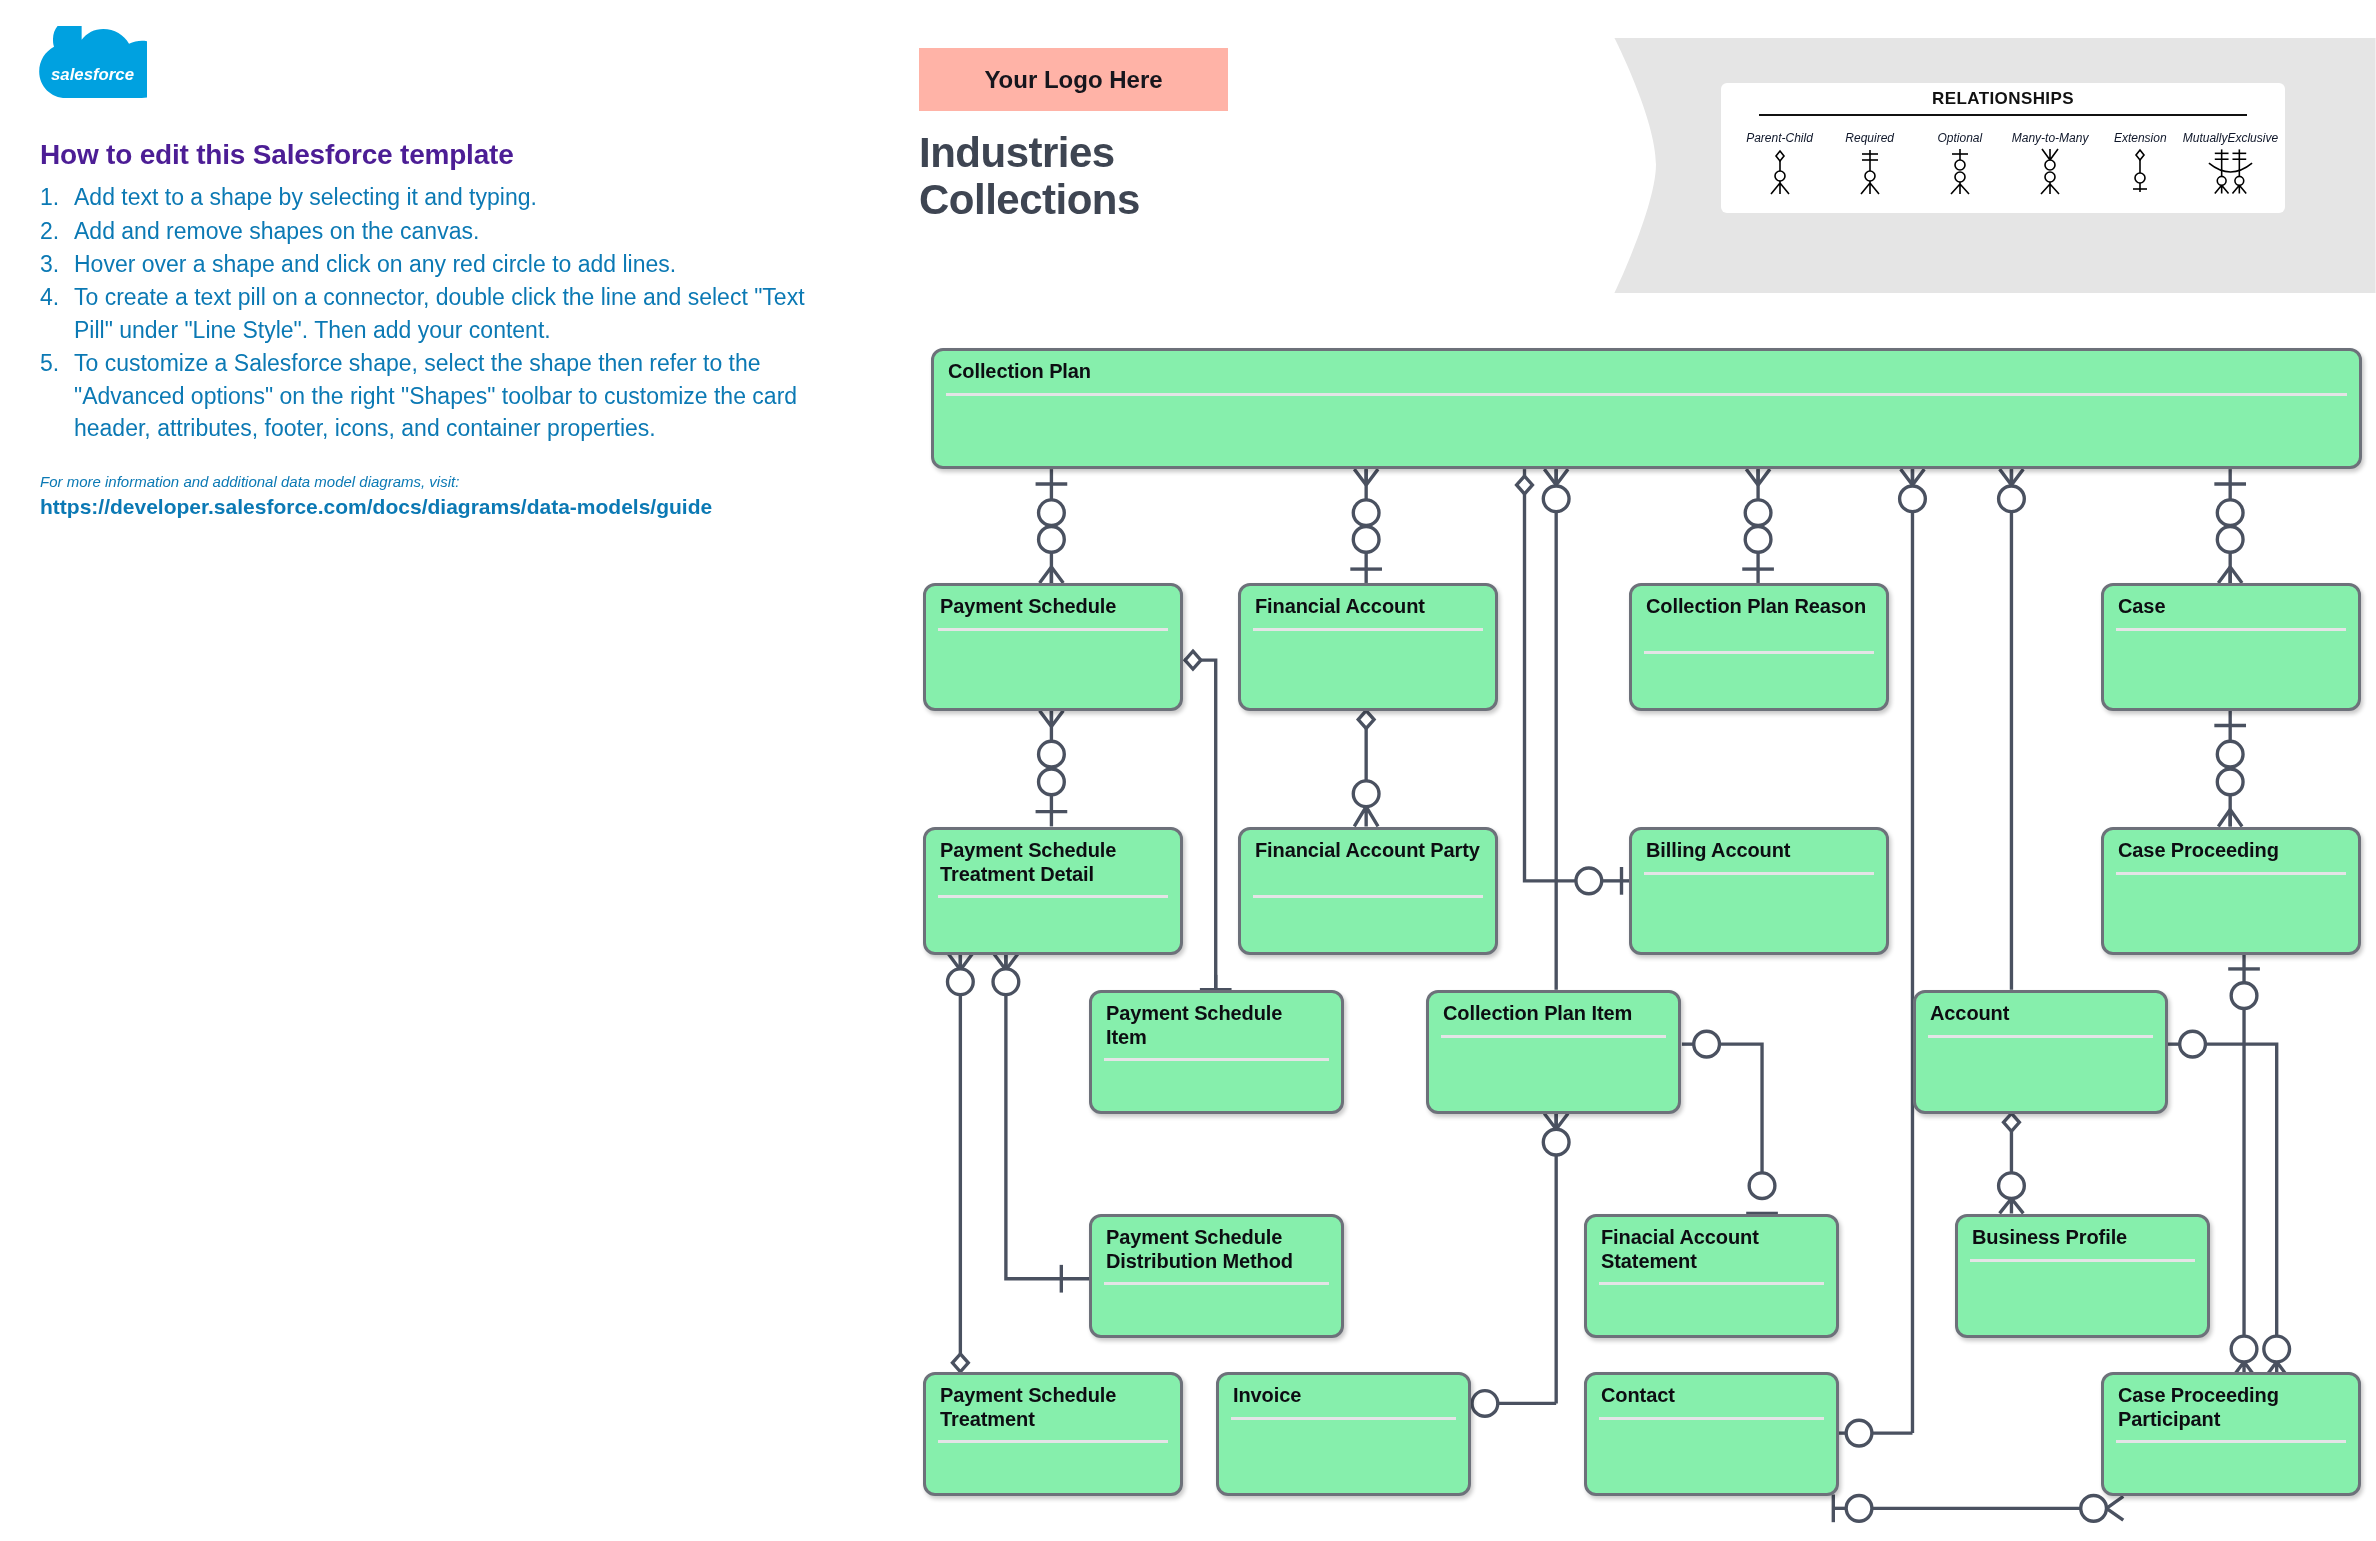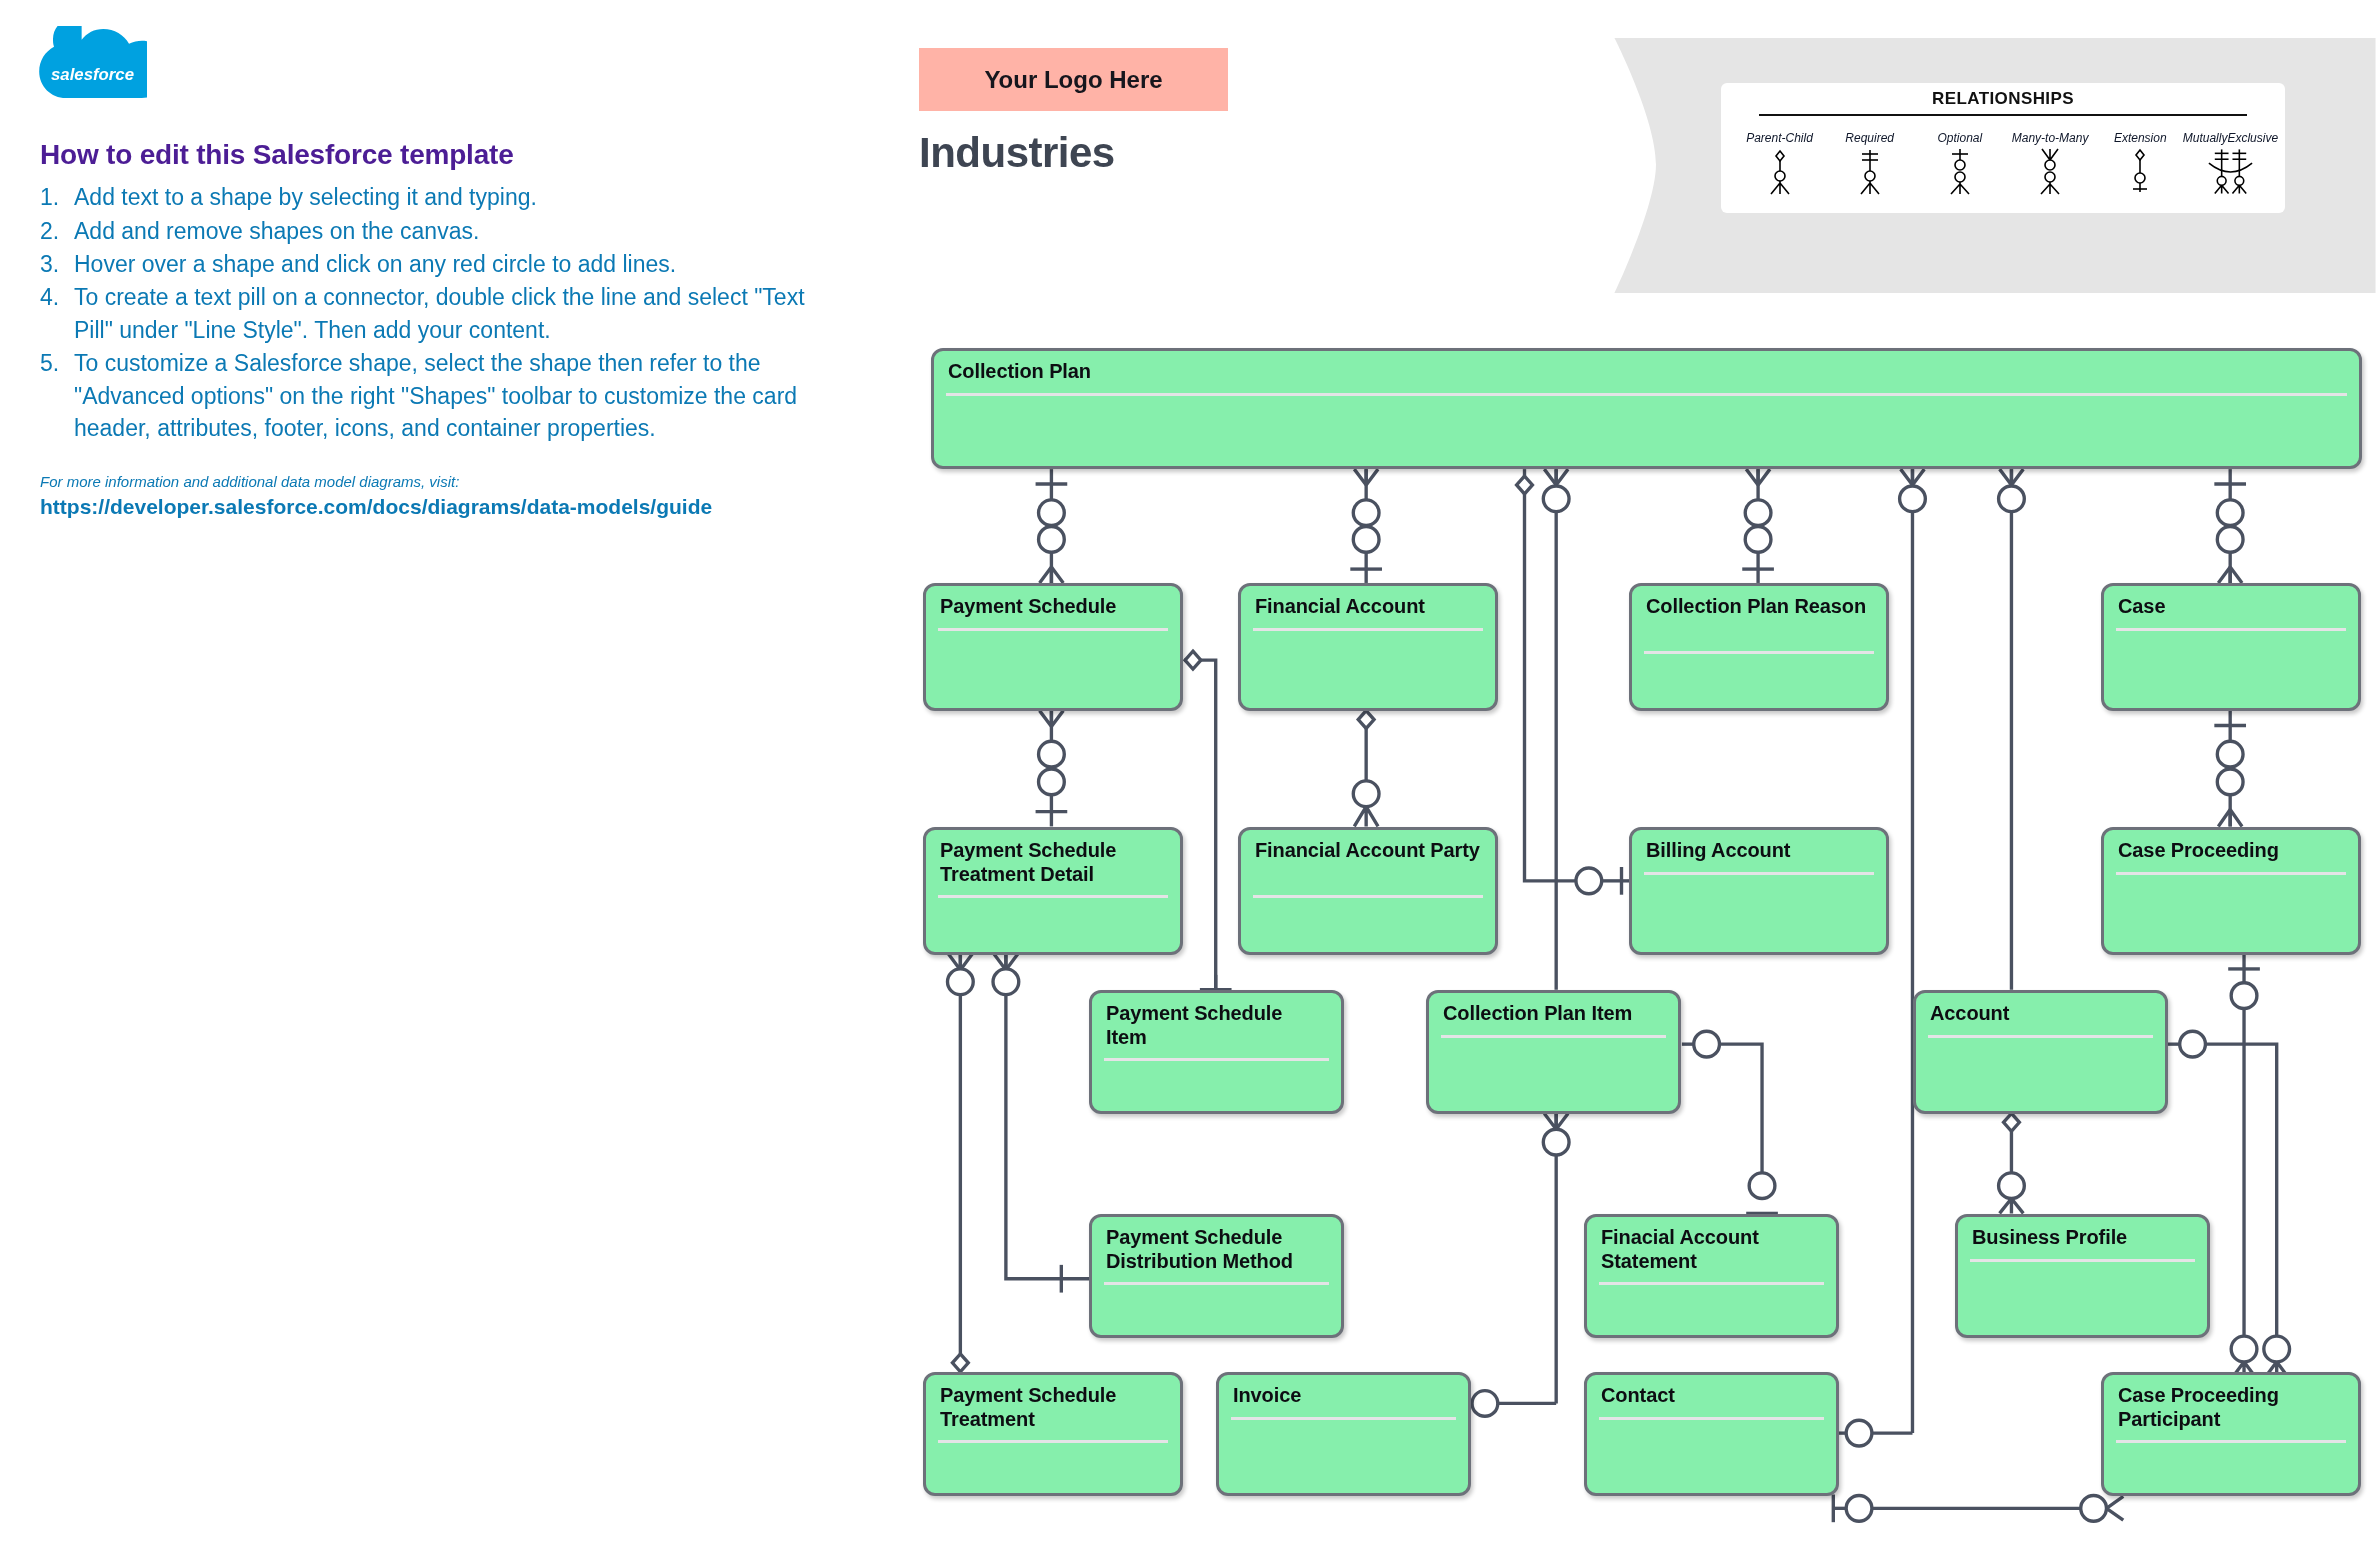--- a/index.html
+++ b/index.html
@@ -107,20 +107,21 @@
   </ol>
   <div class="moreinfo">For more information and additional data model diagrams, visit:</div>
   <div class="moreurl">https://developer.salesforce.com/docs/diagrams/data-models/guide</div>
 </div>
 
 <div id="logo-box">
   <span>Your Logo Here</span>
 </div>
 <div id="doc-title">
   <div>Industries</div>
+  <div>Collections</div>
 </div>
 
 <svg id="gray-banner" viewBox="0 0 770 258">
   <path d="M40 0 H770 V258 H0 C0 258 42 170 42 128 C42 82 0 0 0 0 Z" fill="#e5e5e5"></path>
 </svg>
 
 <div id="legend-card">
   <div id="legend-title">RELATIONSHIPS</div>
   <div id="legend-rule"></div>
   <div id="legend-cols">

